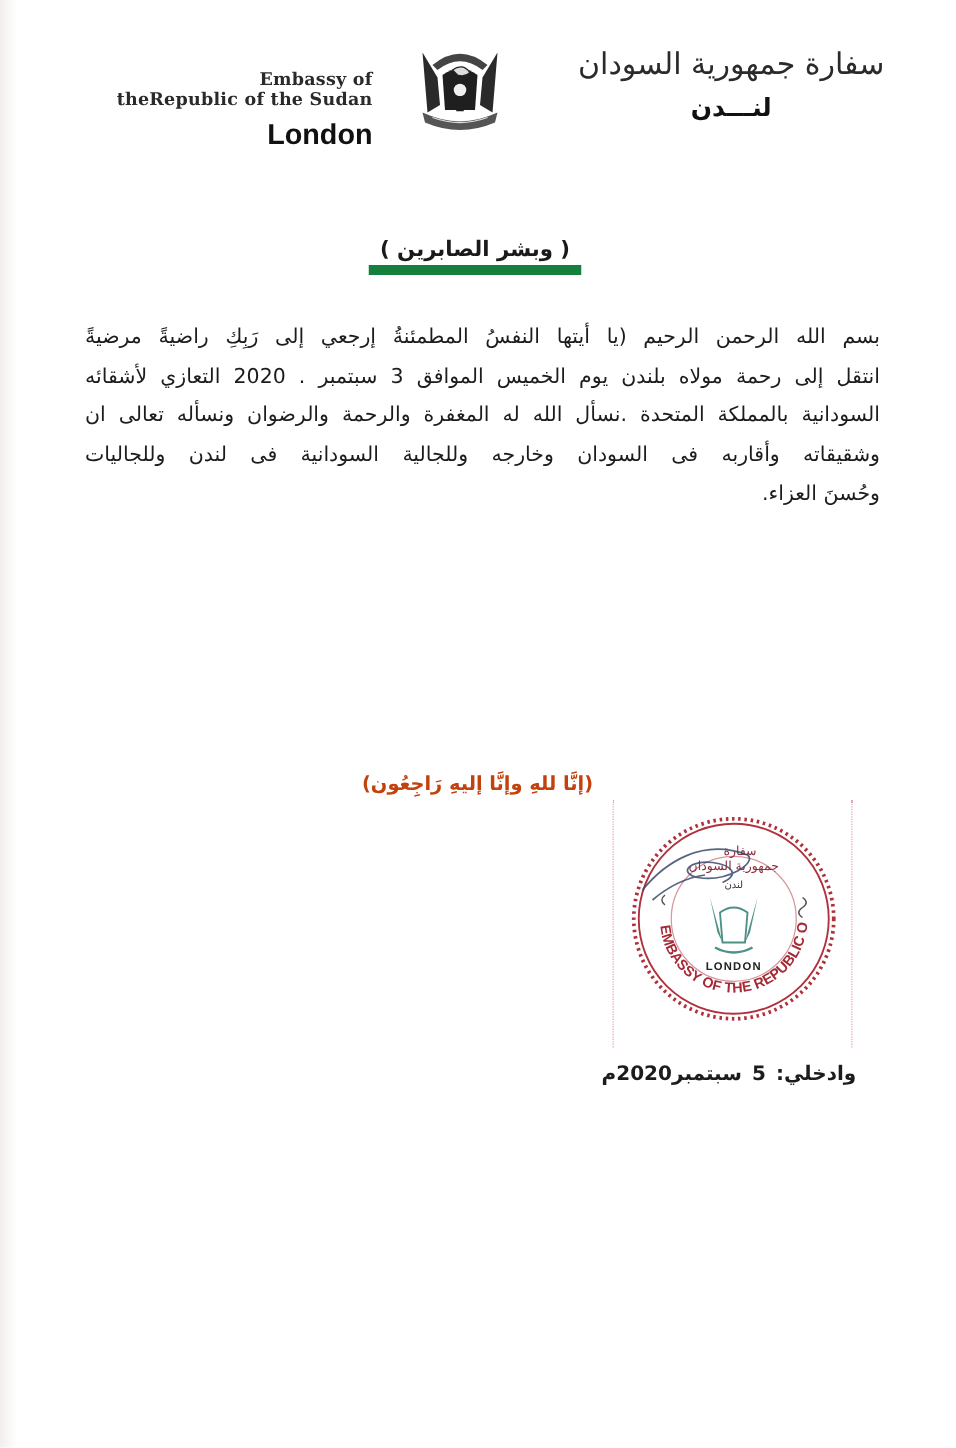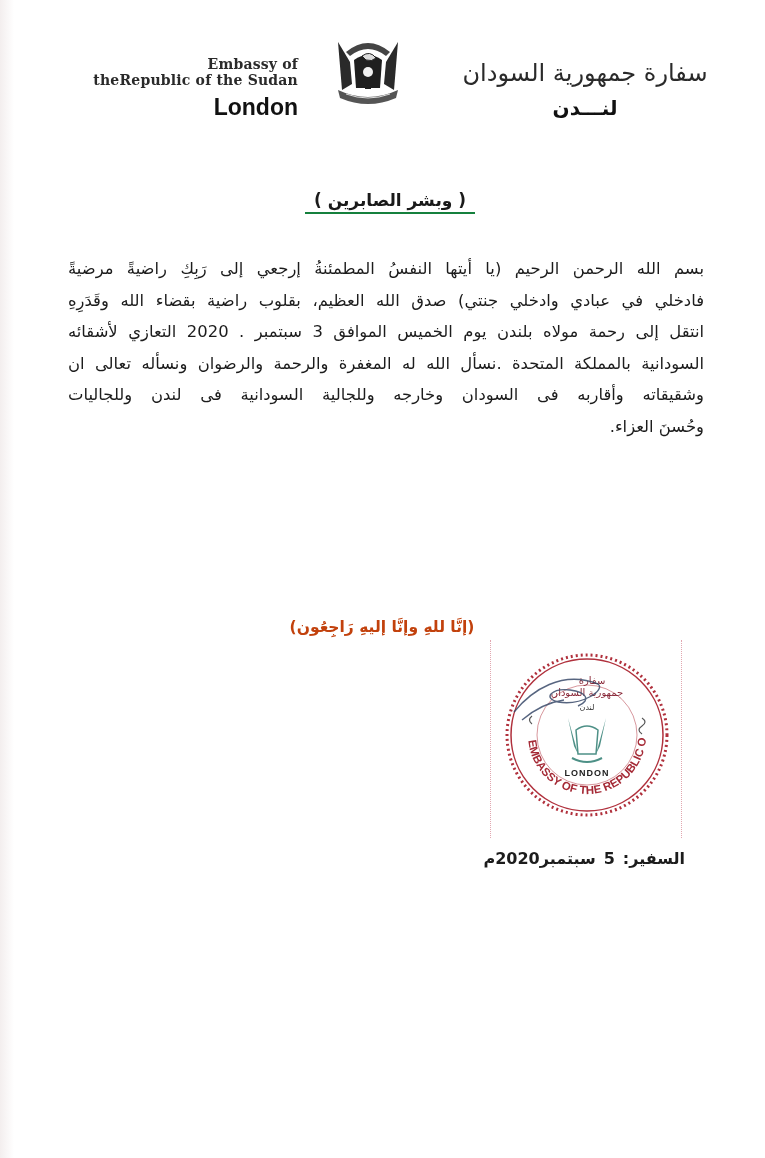--- a/index.html
+++ b/index.html
@@ -54,48 +54,47 @@
       height: 76px;
     }
     
     .hdr-ar {
       position: absolute;
       left: 430px;
       top: 36px;
       width: 310px;
       text-align: center;
       direction: rtl;
-      margin-top: 22px;
     }
     .hdr-ar .title {
       font-family: "DejaVu Sans", sans-serif;
       font-size: 24px;
       color: #2a2a2a;
       line-height: 30px;
     }
     .hdr-ar .city {
       font-family: "DejaVu Sans", sans-serif;
       font-size: 20px;
       font-weight: bold;
       color: #111;
       margin-top: 8px;
       letter-spacing: 4px;
     }
     
     .heading {
       position: absolute;
-      left: 305px;
+      left: 295px;
       top: 190px;
       width: 170px;
       text-align: center;
       direction: rtl;
       font-family: "DejaVu Sans", sans-serif;
       font-weight: bold;
       font-size: 17px;
-      border-bottom: 2px solid #15803d;
+      border-bottom: 8px solid #15803d;
       padding-bottom: 2px;
     }
     
     .body-text {
       position: absolute;
       left: 68px;
       top: 253px;
       width: 636px;
       direction: rtl;
       text-align: justify;
@@ -193,21 +192,20 @@
 
 <div class="hdr-ar">
   <div class="title">سفارة جمهورية السودان</div>
   <div class="city">لنـــدن</div>
 </div>
 
 <div class="heading">( وبشر الصابرين )</div>
 
 <div class="body-text">
   <span class="body-line">بسم الله الرحمن الرحيم (يا أيتها النفسُ المطمئنةُ إرجعي إلى رَبِكِ راضيةً مرضيةً</span>
-  <span class="body-line">فادخلي في عبادي وادخلي جنتي) صدق الله العظيم، بقلوب راضية بقضاء الله وقَدَرِهِ</span>
   <span class="body-line">انتقل إلى رحمة مولاه بلندن يوم الخميس الموافق 3 سبتمبر . 2020 التعازي لأشقائه</span>
   <span class="body-line">السودانية بالمملكة المتحدة .نسأل الله له المغفرة والرحمة والرضوان ونسأله تعالى ان</span>
   <span class="body-line">وشقيقاته وأقاربه فى السودان وخارجه وللجالية السودانية فى لندن وللجاليات</span>
   <span class="body-line last">وحُسنَ العزاء.</span>
 </div>
 
 <div class="verse">(إنَّا للهِ وإنَّا إليهِ رَاجِعُون)</div>
 
 <div class="stamp-frame"></div>
 <svg class="stamp" viewBox="0 0 170 170">
@@ -236,15 +234,15 @@
   <text x="85" y="126" text-anchor="middle" font-family="Liberation Sans, sans-serif" font-weight="bold" font-size="9" fill="#222" letter-spacing="1">LONDON</text>
 
   <path d="M140 68 q6 4 0 8 q-6 4 0 8" stroke="#555" stroke-width="1.2" fill="none"></path>
   <path d="M30 66 q-5 4 0 8" stroke="#555" stroke-width="1.2" fill="none"></path>
 
   <path d="M12 62 C 30 40, 60 20, 96 34 C 104 40, 80 56, 56 52 C 40 48, 50 38, 68 40 C 84 42, 90 50, 76 56 M 20 70 C 34 58, 48 52, 62 50" stroke="#3a4a6a" stroke-width="1.4" fill="none" opacity="0.85"></path>
 </svg>
 
 <div class="footer-ar">
   <div>
-    <span>السفير:</span><span class="sp"></span><span>5</span><span class="sp"></span><span>سبتمبر</span><span>2020م</span>
+    <span>وادخلي:</span><span class="sp"></span><span>5</span><span class="sp"></span><span>سبتمبر</span><span>2020م</span>
   </div>
 </div>
 
 </body></html>

